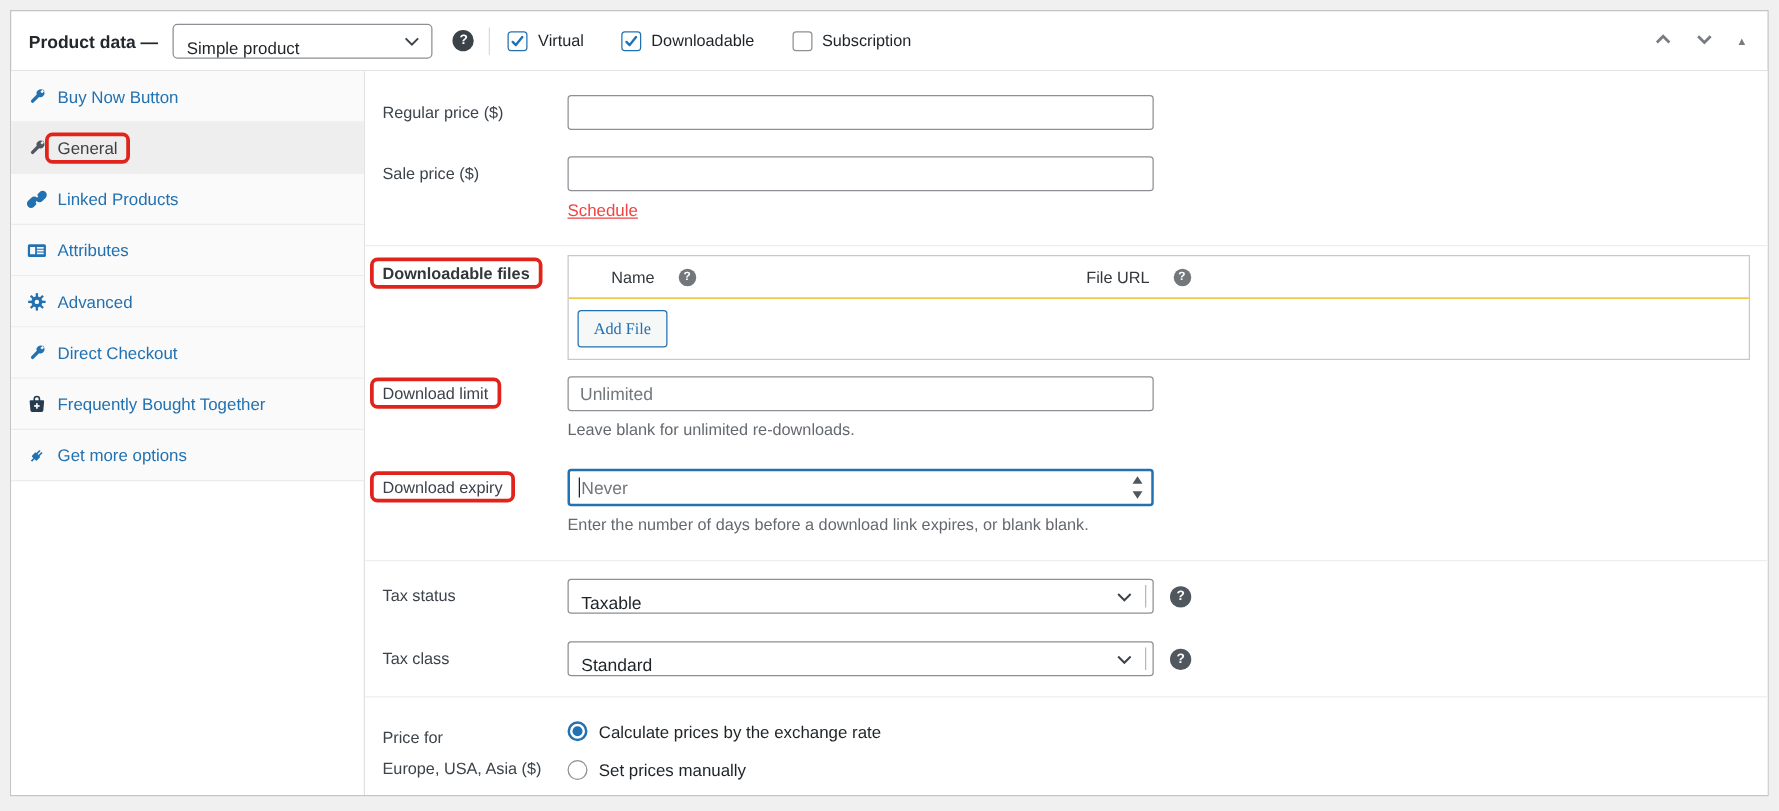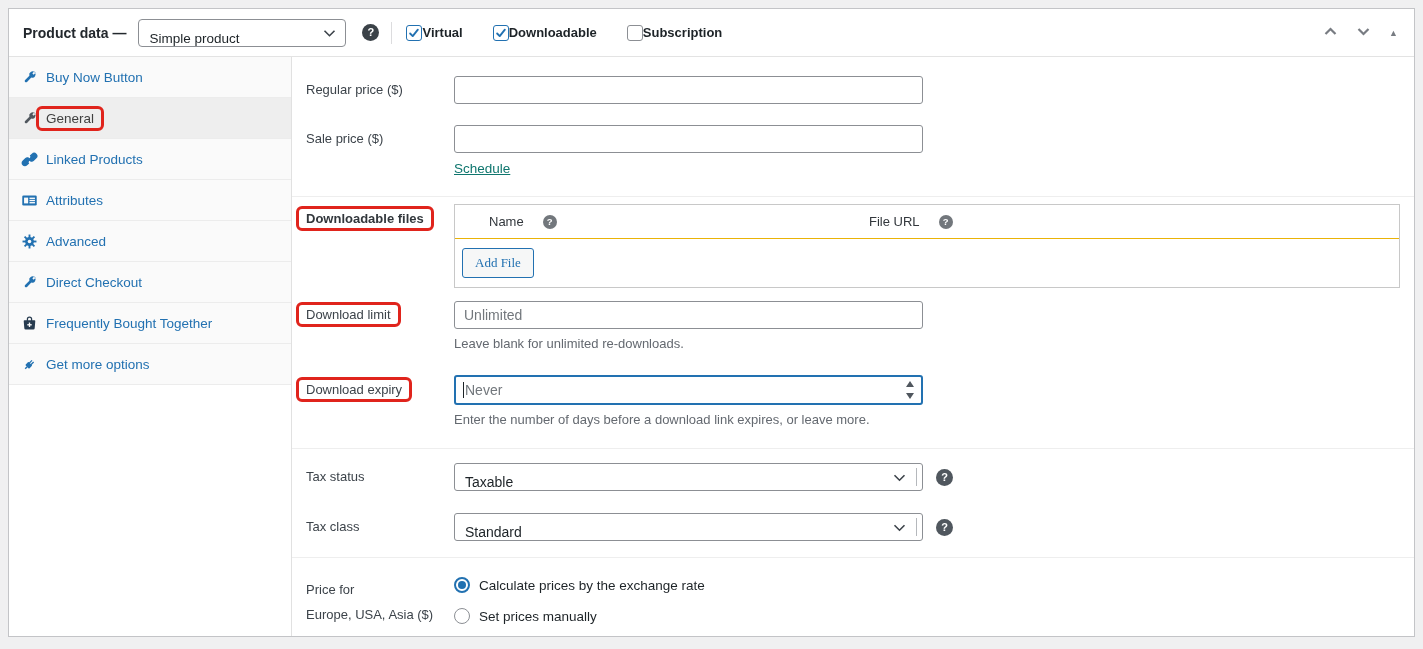--- a/index.html
+++ b/index.html
@@ -40,21 +40,21 @@
   .pd-header .help { margin-left:16px; }
   .vsep { width:1px; height:22px; background:#dcdcde; margin:0 14px 0 12px; }
   .cb-wrap { display:flex; align-items:center; margin-right:30px; cursor:pointer; }
   .cb {
     width:16px; height:16px; border:1px solid #8c8f94; border-radius:3px;
     background:#fff; display:inline-flex; align-items:center; justify-content:center;
   }
   .cb svg { display:none; }
   .cb.checked { border-color:#2271b1; }
   .cb.checked svg { display:block; }
-  .cb-label { font-weight:700; color:#1d2327; font-size:13px; }
+  .cb-label { margin-left:8px; font-weight:400; color:#1d2327; font-size:13px; }
   .header-right { margin-left:auto; display:flex; align-items:center; gap:18px; }
   .tri-glyph { color:#787c82; font-size:9px; cursor:pointer; }
   
   .pd-body { display:flex; height:579px; }
   .sidebar { width:283px; border-right:1px solid #e1e1e1; background:#fff; flex-shrink:0; }
   .tabs { list-style:none; }
   .tabs li {
     height:41px; display:flex; align-items:center; padding:0 8px 0 12px;
     background:#fafafa; border-bottom:1px solid #ececec;
     color:#2271b1; font-size:13.5px; cursor:pointer; white-space:nowrap;
@@ -82,21 +82,21 @@
   .flabel.bold { font-weight:bold; color:#32373c; }
   .flabel .lbl-inline { line-height:normal;text-align:right; }
   input.text {
     width:469px; height:28px; border:1px solid #8c8f94; border-radius:3px;
     padding:0 9px; font-size:14px; font-family:"Liberation Sans", sans-serif;
     color:#1d2327; background:#fff; outline:none;
   }
   input.text::placeholder { color:#72777c; opacity:1; }
   .ctrl-col { display:flex; flex-direction:column; }
   .hint { font-size:13px; color:#646970; margin-top:7px; }
-  .link { color:#0f766e; text-decoration:underline; font-size:13.5px; cursor:pointer; }
+  .link { color:#ef4444; text-decoration:underline; font-size:13.5px; cursor:pointer; }
   .schedule-row { margin-left:148px; margin-top:8px; }
   
   .dl-table { flex:1; border:1px solid #c8c8c8; background:#fff; margin-bottom:13px; }
   .dl-thead { display:flex; align-items:center; height:34px; border-bottom:1px solid #eab308; }
   .th { display:flex; align-items:center; gap:6px; font-size:13px; color:#32373c; }
   .th-name { width:414px; padding-left:34px; }
   .dl-tbody { padding:9px 7px; }
   .btn-secondary {
     display:inline-block; background:#f6f7f7; color:#2271b1;
     border:1px solid #2271b1; border-radius:3px; padding:6px 12px;
@@ -342,21 +342,21 @@
           </span>
           <div class="ctrl-col">
             <div class="num-wrap">
               <input class="text" type="text" placeholder="Never" style="">
               <span class="caret"></span>
               <span class="spin">
                 <span class="tri-up"></span>
                 <span class="tri-dn"></span>
               </span>
             </div>
-            <span class="hint">Enter the number of days before a download link expires, or leave more.</span>
+            <span class="hint">Enter the number of days before a download link expires, or blank blank.</span>
           </div>
         </div>
       </div>
 
       <div class="group g-tax">
         <div class="frow mb22">
           <span class="flabel">Tax status</span>
           <div class="selectbox tax-select">
             <span>Taxable</span>
             <span class="chev" style="right:16px;">

